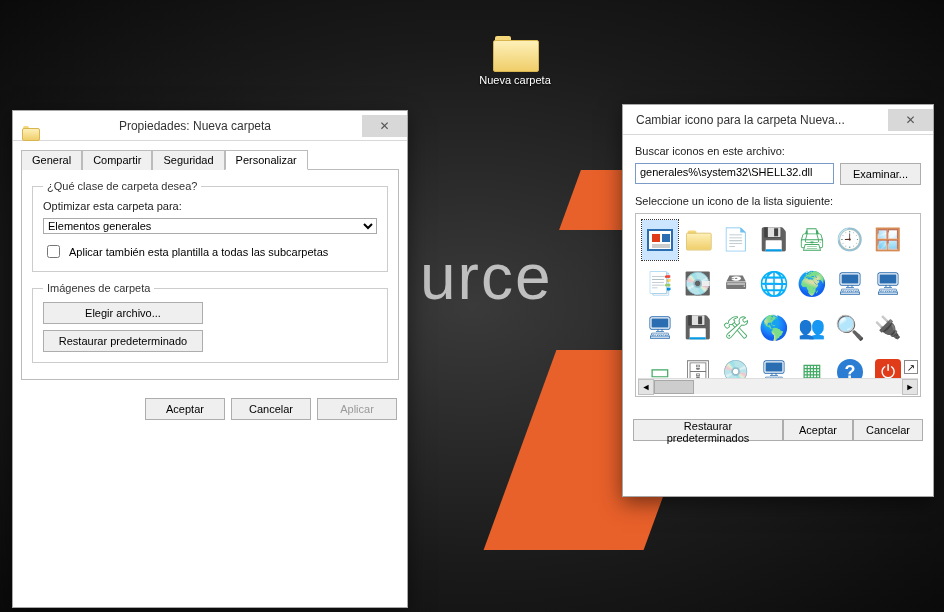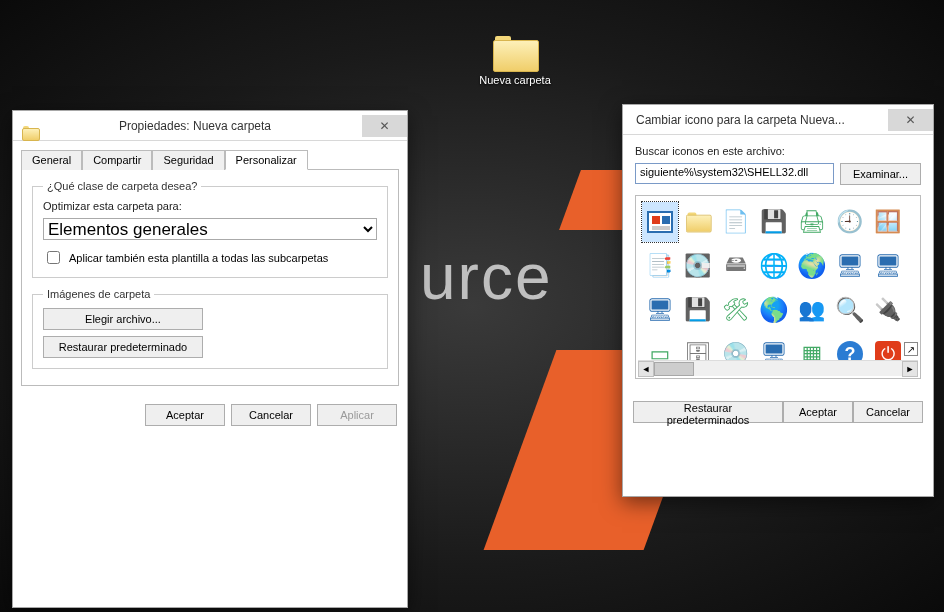--- a/index.html
+++ b/index.html
@@ -139,23 +139,23 @@
   }
   fieldset {
     border: 1px solid #ccc;
     margin: 0 0 10px 0;
     padding: 8px 10px 10px 10px;
   }
   legend { font-size: 11px; padding: 0 4px; color: #333; }
   .lbl { font-size: 11px; color: #222; margin-bottom: 6px; display: block; }
   select.combo {
     width: 100%;
-    height: 22px;
+    height: 16px;
     border: 1px solid #aaa;
-    font-size: 17px;
+    font-size: 11px;
     background: #fff;
   }
   .chkrow { margin-top: 8px; display:flex; align-items:center; gap:6px; }
   .btn {
     height: 22px;
     padding: 0 12px;
     background: #efefef;
     border: 1px solid #adadad;
     font-size: 11px;
     min-width: 100px;
@@ -274,23 +274,24 @@
 </div>
 
 <div id="iconwin" class="window">
   <div class="titlebar">
     <span class="title left">Cambiar icono para la carpeta Nueva...</span>
     <div class="closebtn gray">✕</div>
   </div>
   <div class="iconbody">
     <span class="lbl">Buscar iconos en este archivo:</span>
     <div class="pathrow">
-      <div class="pathbox">siguiente%\system32\SHELL32.dll</div>
+      <div class="pathbox">generales%\system32\SHELL32.dll</div>
       <button class="btn" style="min-width:78px">Examinar...</button>
     </div>
+    <span class="lbl">Seleccione un icono de la lista siguiente:</span>
     <div class="iconlist">
       <div class="icongrid" id="icongrid">
           <div class="ico selected">
             <span style="display:inline-block;width:26px;height:22px;border:2px solid #2a6db0;background:#fff;position:relative;">
               <span style="position:absolute;left:3px;top:3px;width:8px;height:8px;background:#e03c1a;"></span>
               <span style="position:absolute;left:13px;top:3px;width:8px;height:8px;background:#2a6db0;"></span>
               <span style="position:absolute;left:3px;top:13px;width:18px;height:4px;background:#ccc;"></span>
             </span>
           </div>
           <div class="ico">

